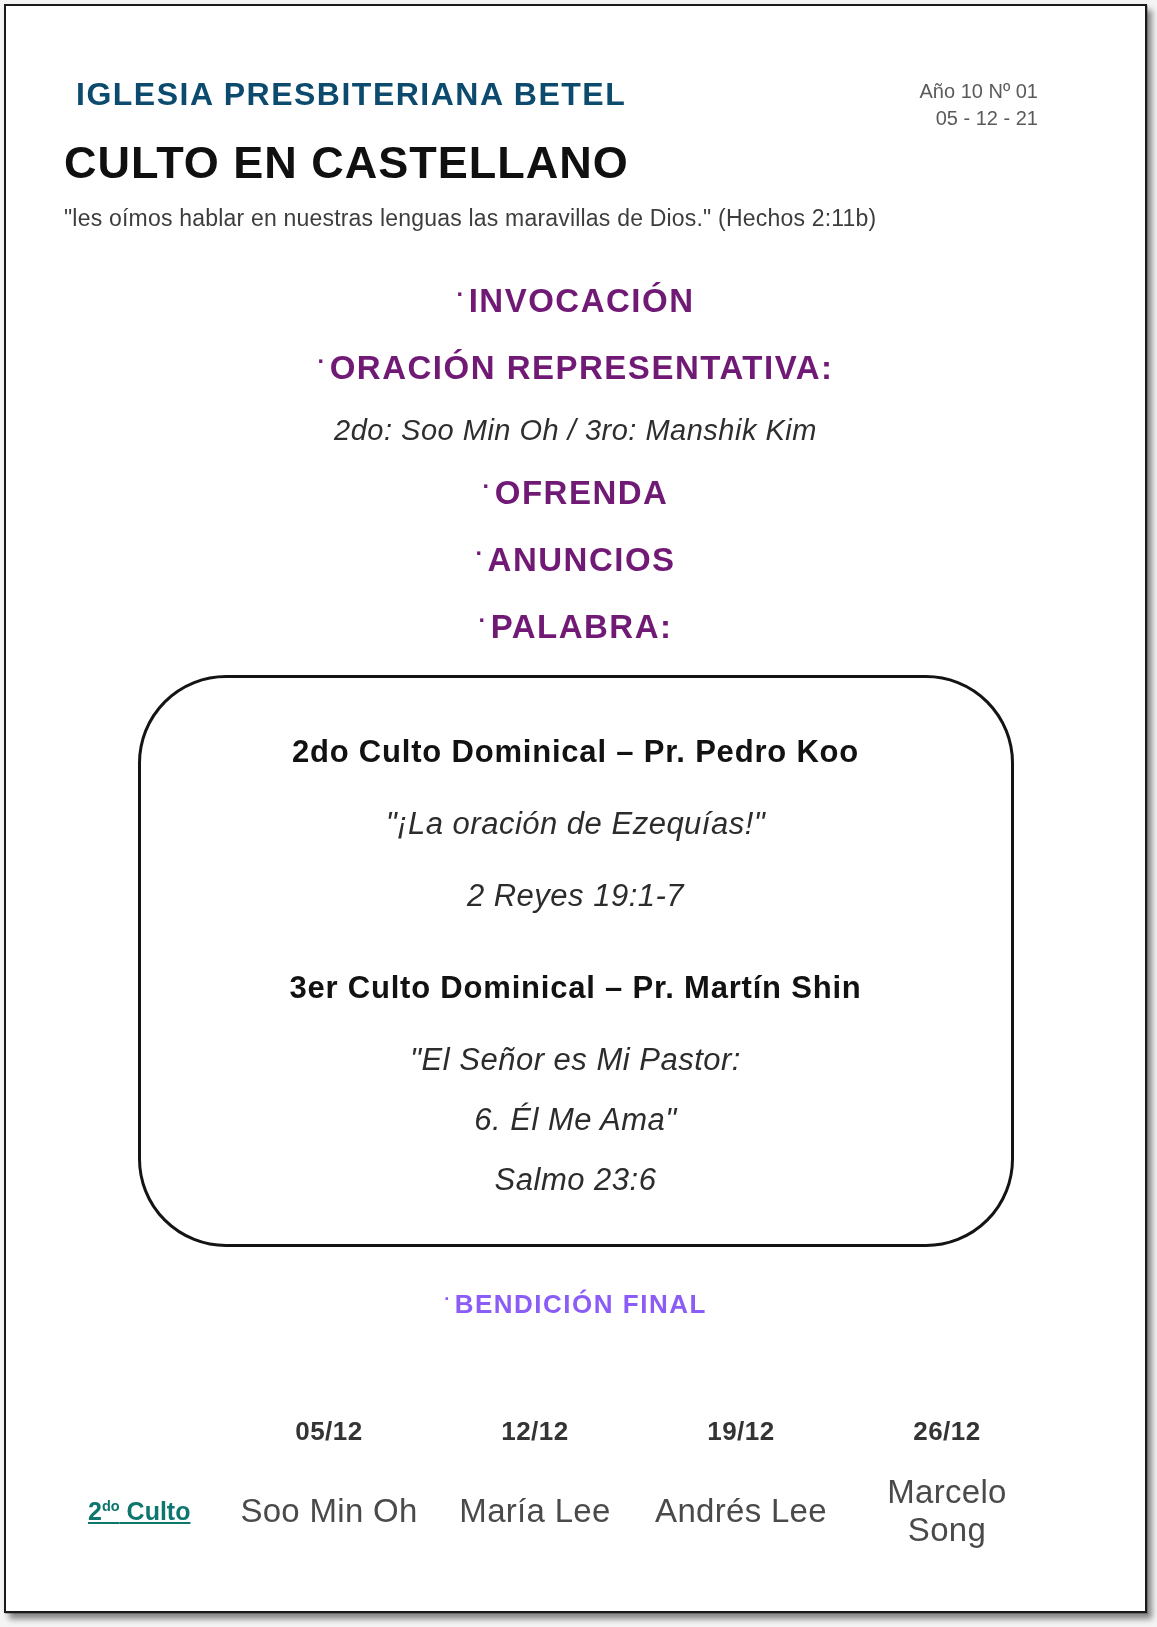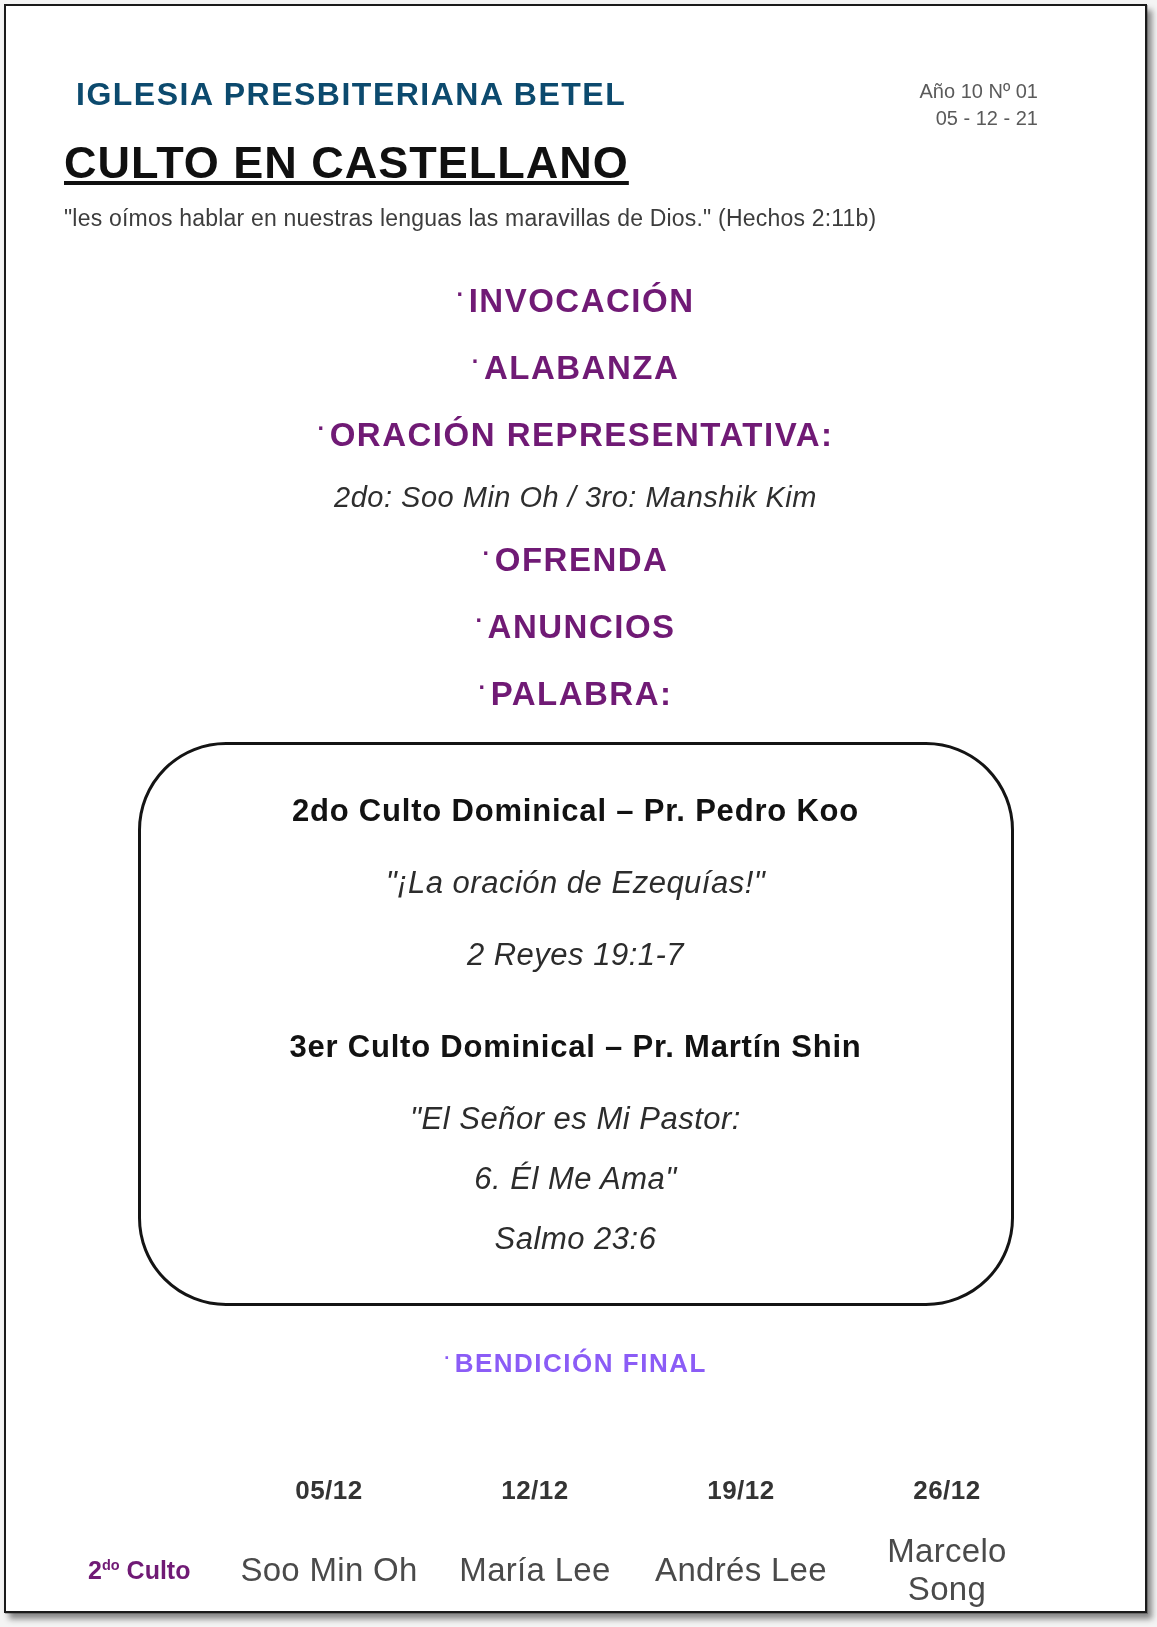--- a/index.html
+++ b/index.html
@@ -19,21 +19,20 @@
     margin:0 0 0 70px;font-size:32px;font-weight:700;letter-spacing:1.5px;
     color:#0c4a6e;
   }
   .issue-meta{
     position:absolute;top:2px;right:107px;text-align:right;
     font-size:20px;line-height:27px;color:#5a5a5a;font-weight:400;
   }
   .main-title{
     margin:24px 0 9px 58px;font-size:45px;font-weight:700;letter-spacing:1px;
     color:#101010;
-    text-decoration:underline;
   }
   .subtitle{
     margin:16px 0 0 58px;font-size:23px;color:#3d3d3d;letter-spacing:0.2px;
   }
   .order{margin-top:50px;text-align:center;}
   .oitem{
     font-size:33px;font-weight:700;letter-spacing:1.5px;color:#701a75;
     margin-bottom:29px;
   }
   .blt{
@@ -42,40 +41,40 @@
   }
   .onote{
     font-size:29px;font-style:italic;color:#2e2e2e;margin:-2px 0 27px 0;
     letter-spacing:0.5px;
   }
   .sermon-box{
     width:842px;margin:28px auto 0;border:3px solid #141414;border-radius:88px;
     text-align:center;padding:40px 14px 46px;
   }
   .sermon-heading{
-    font-size:31px;font-weight:700;letter-spacing:0.8px;color:#121212;margin:8px;
+    font-size:31px;font-weight:700;letter-spacing:0.8px;color:#121212;margin:16px;
   }
   .sermon-heading.second{margin-top:56px;}
   .sermon-line{
     font-size:31px;font-style:italic;color:#2c2c2c;margin-top:36px;letter-spacing:0.5px;
   }
   .sermon-line.tight{margin-top:24px;}
   .benediction{
     text-align:center;margin-top:42px;font-size:26px;font-weight:700;
     letter-spacing:1.5px;color:#8b5cf6;
   }
   .schedule{margin:96px 0 0 70px;}
   .srow{
     display:grid;grid-template-columns:150px 206px 206px 206px 206px;
     align-items:center;margin-bottom:26px;
   }
   .scell{text-align:center;}
   .sdate{font-size:26px;font-weight:700;color:#343434;letter-spacing:0.5px;}
   .slabel{
-    text-align:left;padding-left:12px;font-size:25px;font-weight:700;color:#701a75;
+    text-align:left;padding-left:12px;font-size:25px;font-weight:700;color:#0f766e;text-decoration:underline;
   }
   .slabel .sup{font-size:0.58em;vertical-align:super;letter-spacing:0;}
   .sname{font-size:33px;font-weight:400;color:#4a4a4a;letter-spacing:0.3px;}
 </style>
 </head>
 <body>
 
 <div class="sheet">
 
   <div class="masthead">
@@ -84,21 +83,20 @@
       <div>Año 10 Nº 01</div>
       <div>05 - 12 - 21</div>
     </div>
   </div>
 
   <h2 class="main-title">CULTO EN CASTELLANO</h2>
   <div class="subtitle">"les oímos hablar en nuestras lenguas las maravillas de Dios." (Hechos 2:11b)</div>
 
   <div class="order">
     <div class="oitem"><span class="blt">·</span><span>INVOCACIÓN</span></div>
-    <div class="oitem"><span class="blt">·</span><span>ALABANZA</span></div>
     <div class="oitem"><span class="blt">·</span><span>ORACIÓN REPRESENTATIVA:</span></div>
     <div class="onote">2do: Soo Min Oh /  3ro: Manshik Kim</div>
     <div class="oitem"><span class="blt">·</span><span>OFRENDA</span></div>
     <div class="oitem"><span class="blt">·</span><span>ANUNCIOS</span></div>
     <div class="oitem"><span class="blt">·</span><span>PALABRA:</span></div>
   </div>
 
   <div class="sermon-box">
     <div class="sermon-heading">2do Culto Dominical – Pr. Pedro Koo</div>
     <div class="sermon-line">"¡La oración de Ezequías!"</div>

